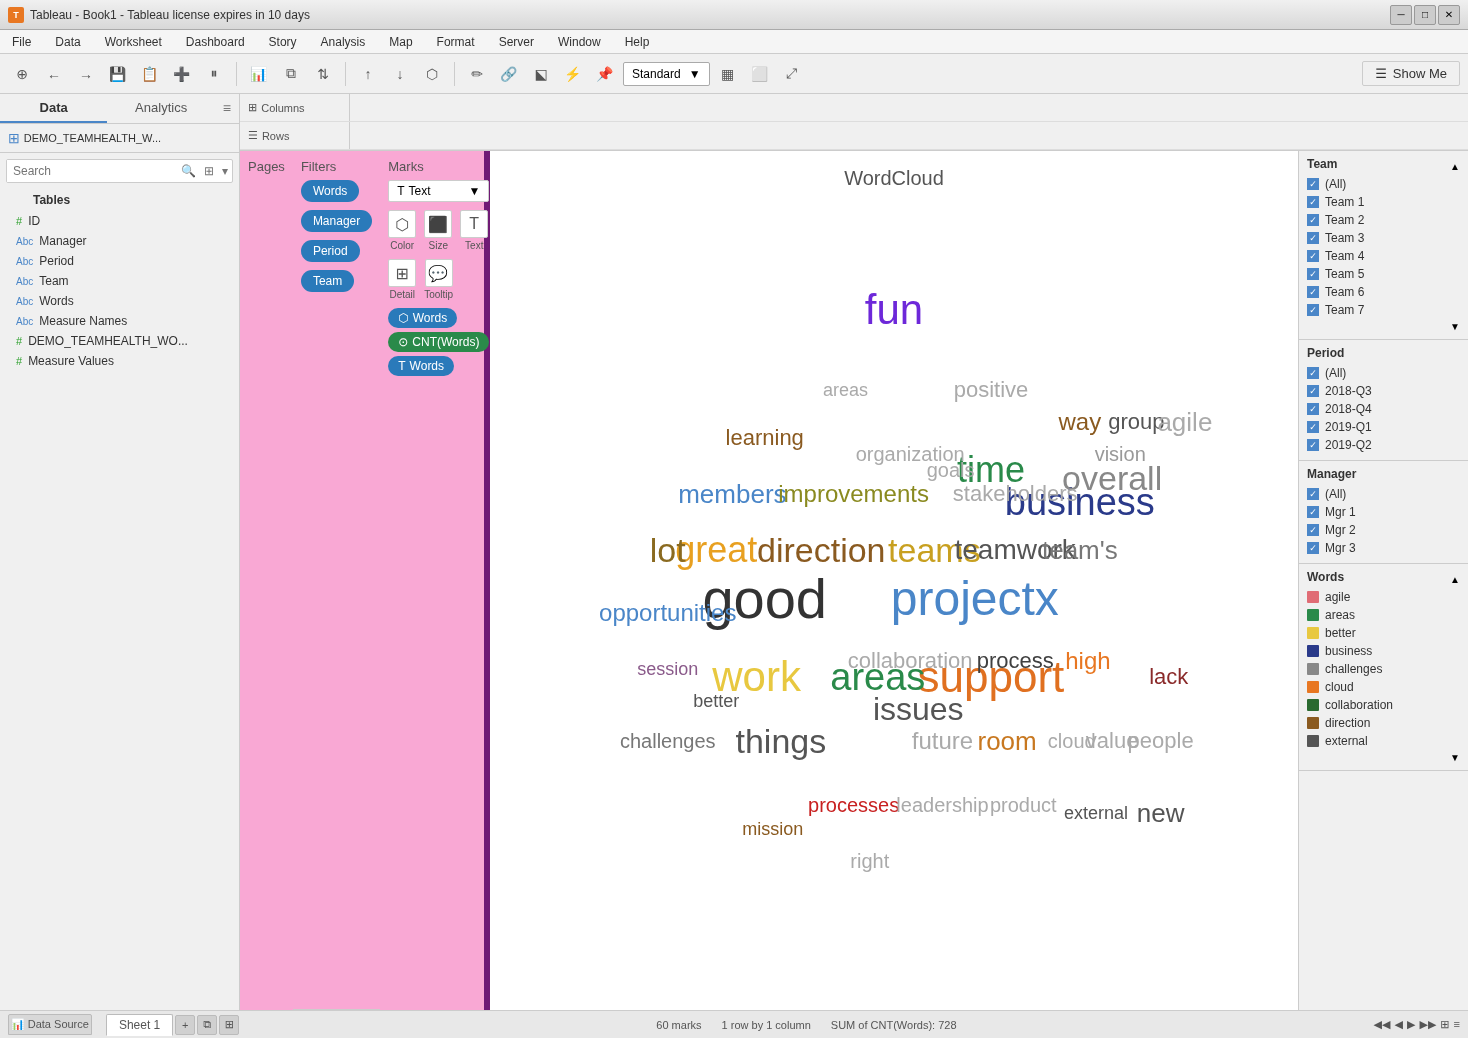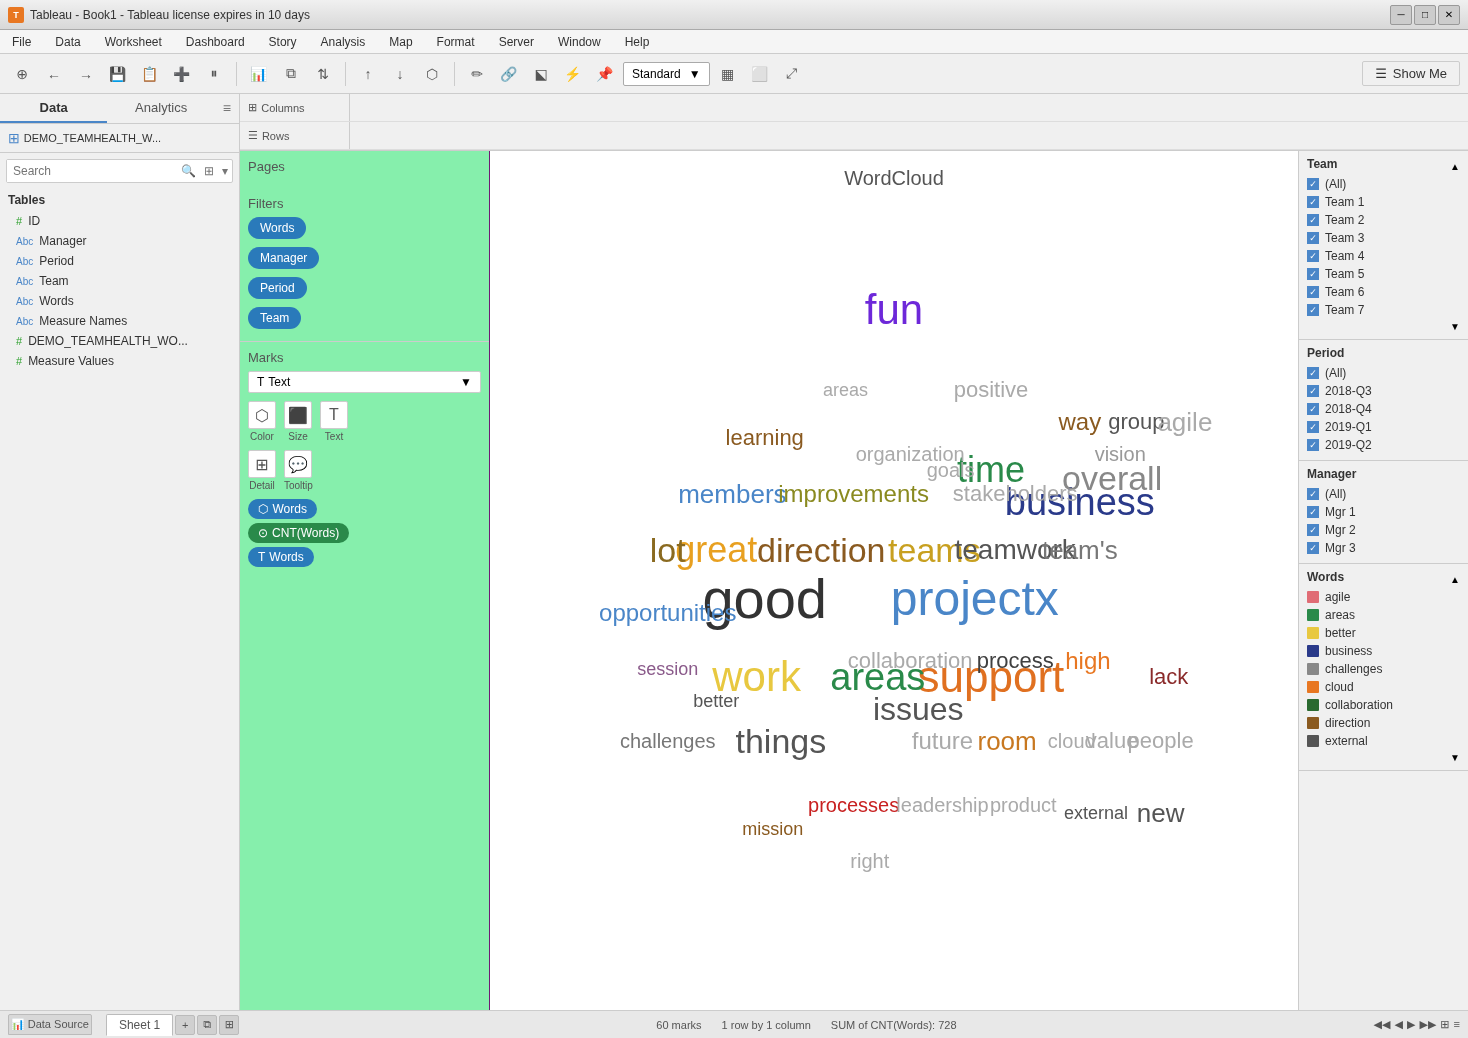--- a/index.html
+++ b/index.html
@@ -47,39 +47,39 @@
     .left-sidebar { width: 240px; background: #f0f0f0; border-right: 1px solid #ccc; display: flex; flex-direction: column; }
     .sidebar-tabs { display: flex; border-bottom: 1px solid #ccc; }
     .sidebar-tab { flex: 1; text-align: center; padding: 6px; font-size: 13px; cursor: pointer; color: #555; }
     .sidebar-tab.active { font-weight: bold; color: #333; border-bottom: 2px solid #4a86c8; }
     .sidebar-tab-icon { color: #777; font-size: 14px; cursor: pointer; padding: 6px 8px; }
     .data-source { display: flex; align-items: center; gap: 4px; padding: 6px 8px; border-bottom: 1px solid #ccc; font-size: 11px; color: #333; }
     .ds-icon { color: #4a86c8; font-size: 14px; }
     .search-box { display: flex; align-items: center; border: 1px solid #ccc; background: white; margin: 6px; border-radius: 2px; }
     .search-input { border: none; outline: none; font-size: 12px; padding: 4px 6px; flex: 1; }
     .search-icon { padding: 4px; color: #777; cursor: pointer; }
-    .table-header { padding: 4px 8px; font-weight: bold; font-size: 12px; color: #333; }
+    .table-header { padding: 4px 8px; font-weight: bold; font-size: 12px; color: #333; margin-left: 25px; }
     .field-item { display: flex; align-items: center; gap: 6px; padding: 3px 16px; cursor: pointer; font-size: 12px; color: #333; }
     .field-type-abc { color: #777; font-size: 10px; }
     .field-type-hash { color: #2ca02c; font-size: 11px; }
 
     
     .center-area { display: flex; flex: 1; flex-direction: column; }
 
     
     .shelf-area { background: #f0f0f0; border-bottom: 1px solid #ccc; }
     .shelf-row { display: flex; align-items: center; height: 28px; border-bottom: 1px solid #ddd; }
     .shelf-label { width: 110px; display: flex; align-items: center; gap: 4px; padding: 0 8px; font-size: 11px; color: #555; border-right: 1px solid #ccc; height: 100%; }
     .shelf-content { flex: 1; padding: 0 8px; font-size: 11px; color: #333; display: flex; align-items: center; }
 
     
     .canvas-panels { display: flex; flex: 1; }
 
     
-    .left-panels { width: 250px; background: #86efac; border-right: 1px solid #701a75; display: flex; flex-direction: column; }
+    .left-panels { width: 250px; background: #f9a8d4; border-right: 6px solid #701a75; display: flex; flex-direction: row; }
     .panel-section { border-bottom: 1px solid #ccc; padding: 8px; }
     .panel-title { font-size: 13px; color: #555; font-weight: normal; margin-bottom: 6px; }
     .filter-chip { background: #2a7aba; color: white; padding: 4px 12px; border-radius: 12px; font-size: 12px; margin-bottom: 4px; cursor: pointer; display: inline-block; }
     .marks-section { padding: 8px; }
     .marks-dropdown { display: flex; align-items: center; border: 1px solid #ccc; background: white; padding: 3px 8px; border-radius: 2px; font-size: 12px; margin-bottom: 8px; cursor: pointer; gap: 4px; }
     .marks-buttons { display: flex; gap: 8px; margin-bottom: 8px; }
     .mark-btn { display: flex; flex-direction: column; align-items: center; gap: 2px; cursor: pointer; font-size: 10px; color: #555; }
     .mark-btn-icon { width: 28px; height: 28px; border: 1px solid #ccc; border-radius: 2px; background: white; display: flex; align-items: center; justify-content: center; font-size: 16px; }
     .marks-chips { display: flex; flex-direction: column; gap: 4px; }
     .marks-chip { background: #2a7aba; color: white; padding: 3px 10px; border-radius: 12px; font-size: 12px; cursor: pointer; display: flex; align-items: center; gap: 4px; width: fit-content; }

